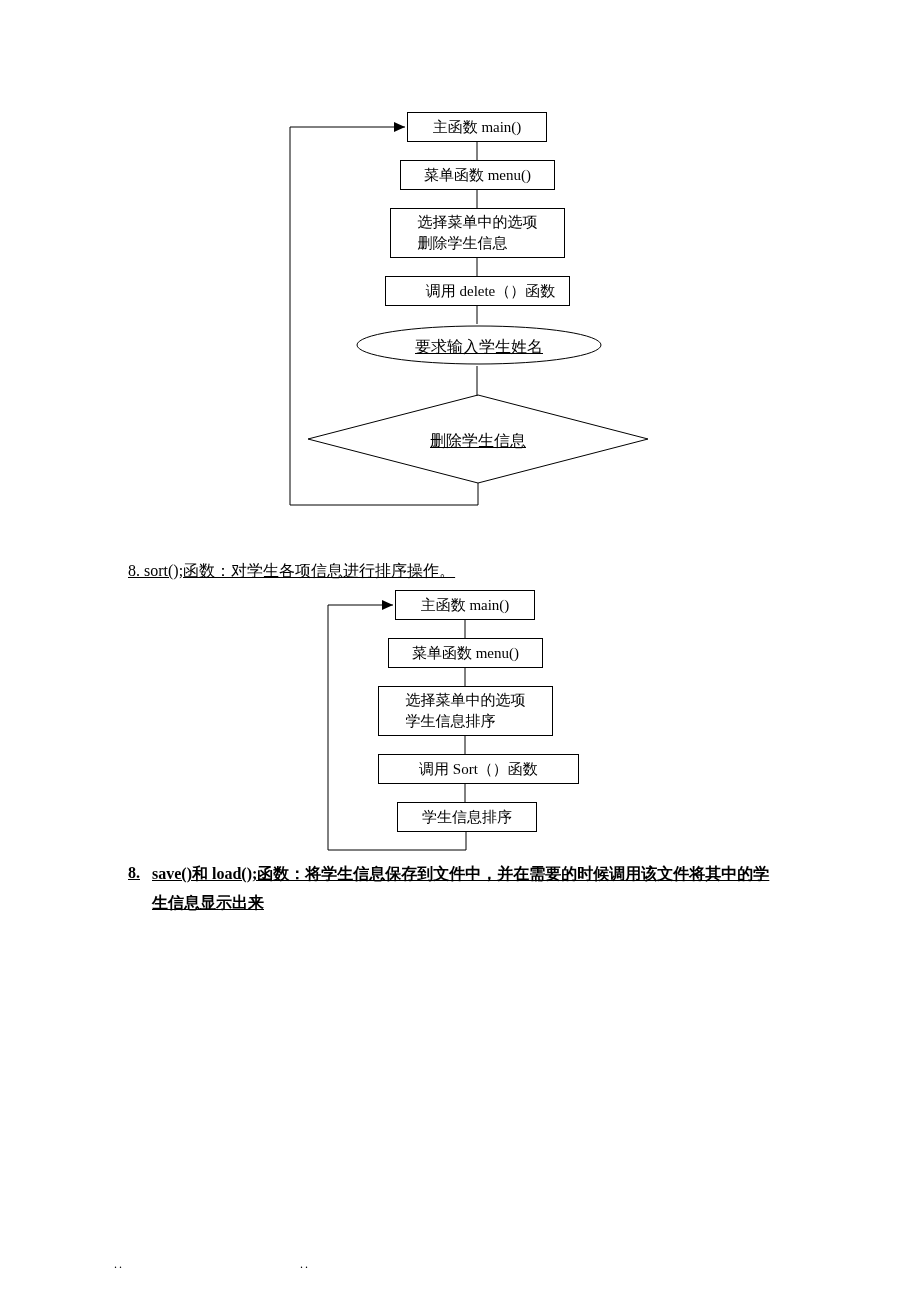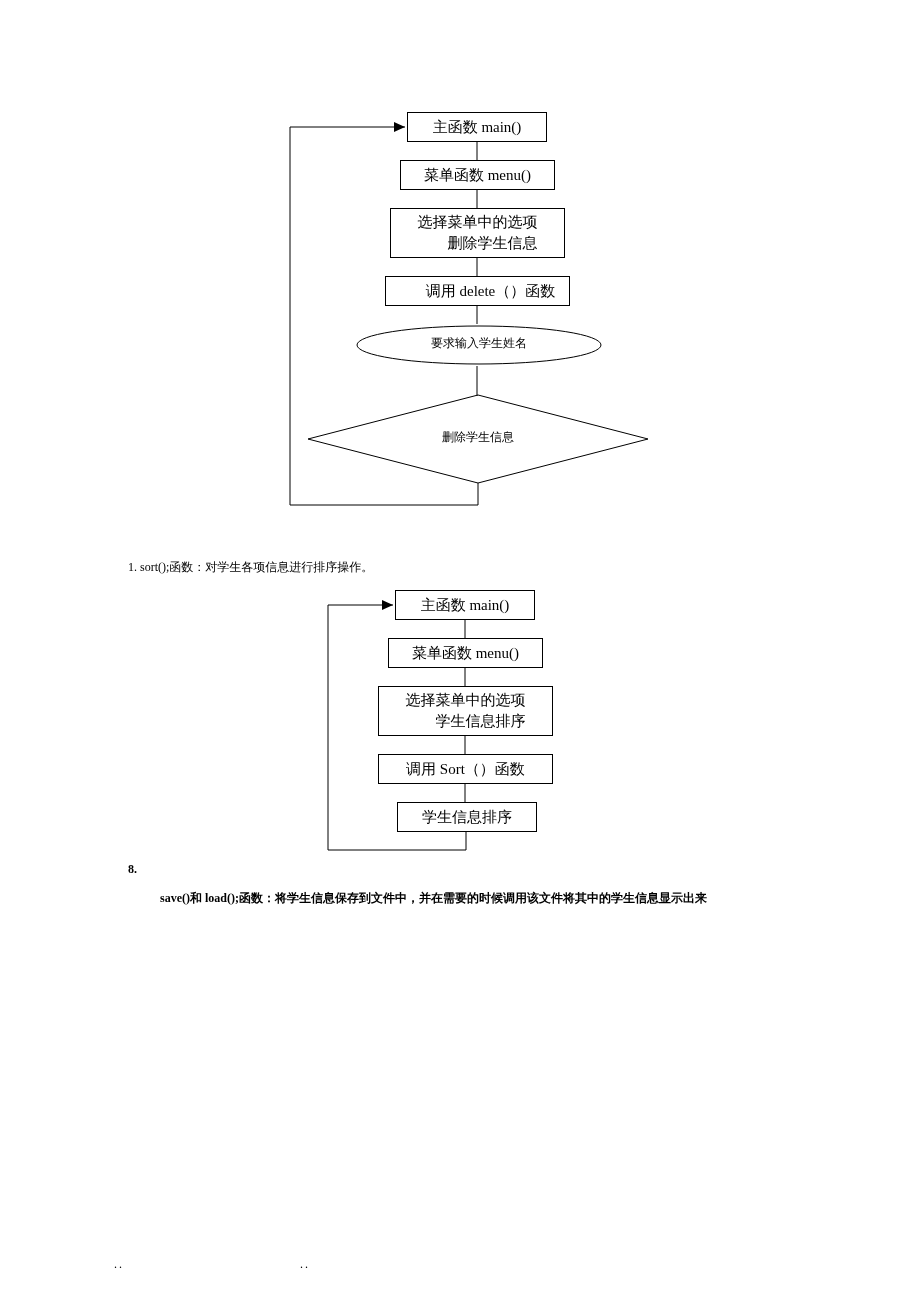--- a/index.html
+++ b/index.html
@@ -18,30 +18,31 @@
     width: 920px;
     height: 1302px;
   }
   .flow-box {
     position: absolute;
     border: 1px solid #000;
     background: #fff;
     display: flex;
     align-items: center;
     justify-content: center;
-    text-align: right;
+    text-align: left;
     line-height: 1.4;
     font-size: 15px;
     padding: 2px 8px;
     box-sizing: border-box;
   }
   .txt {
     position: absolute;
-    font-size: 12px;
+    font-size: 16px;
     line-height: 1.6;
+    text-decoration: underline;
   }
   .bold { font-weight: 700; }
   svg.connector { position: absolute; overflow: visible; }
   .footer-dots {
     position: absolute;
     bottom: 30px;
     font-size: 12px;
     letter-spacing: 2px;
   }
 </style>
@@ -98,37 +99,37 @@
   </svg>
 
   <svg class="connector" style="left:290px; top:120px; width:200px; height:390px;">
 
     <polyline points="188,363 188,385 0,385 0,7 115,7" fill="none" stroke="#000" stroke-width="1"></polyline>
 
     <polygon points="115,7 104,2 104,12" fill="#000"></polygon>
   </svg>
 
   <div class="txt" style="left:128px; top:558px;">
-    <span>1. sort();函数：对学生各项信息进行排序操作。</span>
+    <span>8. sort();函数：对学生各项信息进行排序操作。</span>
   </div>
 
   <div class="flow-box" style="left:395px; top:590px; width:140px; height:30px;">
     <span>主函数 main()</span>
   </div>
 
   <div class="flow-box" style="left:388px; top:638px; width:155px; height:30px;">
     <span>菜单函数 menu()</span>
   </div>
 
   <div class="flow-box" style="left:378px; top:686px; width:175px; height:50px; white-space:pre-line;">
     <span>选择菜单中的选项
 学生信息排序</span>
   </div>
 
-  <div class="flow-box" style="left:378px; top:754px; width:175px; height:30px;">
+  <div class="flow-box" style="left:378px; top:754px; width:201px; height:30px;">
     <span>调用 Sort（）函数</span>
   </div>
 
   <div class="flow-box" style="left:397px; top:802px; width:140px; height:30px;">
     <span>学生信息排序</span>
   </div>
 
   <svg class="connector" style="left:465px; top:620px; width:2px; height:18px;">
     <line x1="0" y1="0" x2="0" y2="18" stroke="#000" stroke-width="1"></line>
   </svg>
@@ -143,21 +144,21 @@
   </svg>
 
   <svg class="connector" style="left:328px; top:598px; width:150px; height:260px;">
     <polyline points="138,234 138,252 0,252 0,7 65,7" fill="none" stroke="#000" stroke-width="1"></polyline>
     <polygon points="65,7 54,2 54,12" fill="#000"></polygon>
   </svg>
 
   <div class="txt bold" style="left:128px; top:860px;">
     <span>8.</span>
   </div>
-  <div class="txt bold" style="left:160px; top:860px; width:630px; line-height:1.8;margin-top:28px;">
+  <div class="txt bold" style="left:152px; top:860px; width:630px; line-height:1.8;">
     <span>save()和 load();函数：将学生信息保存到文件中，并在需要的时候调用该文件将其中的学生信息显示出来</span>
   </div>
 
   <div class="footer-dots" style="left:114px;">
     <span>..</span>
   </div>
   <div class="footer-dots" style="left:300px;">
     <span>..</span>
   </div>
 

